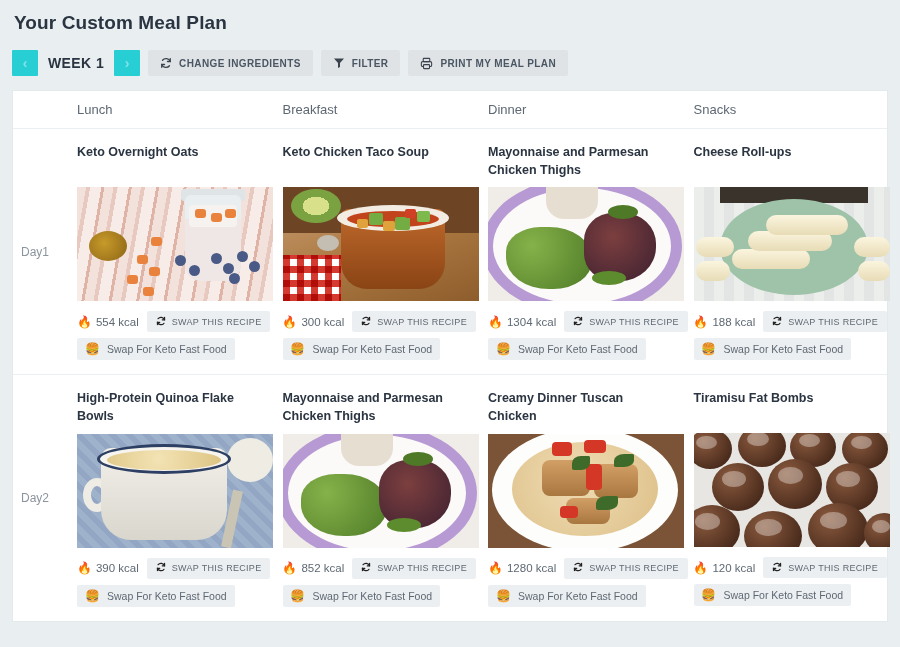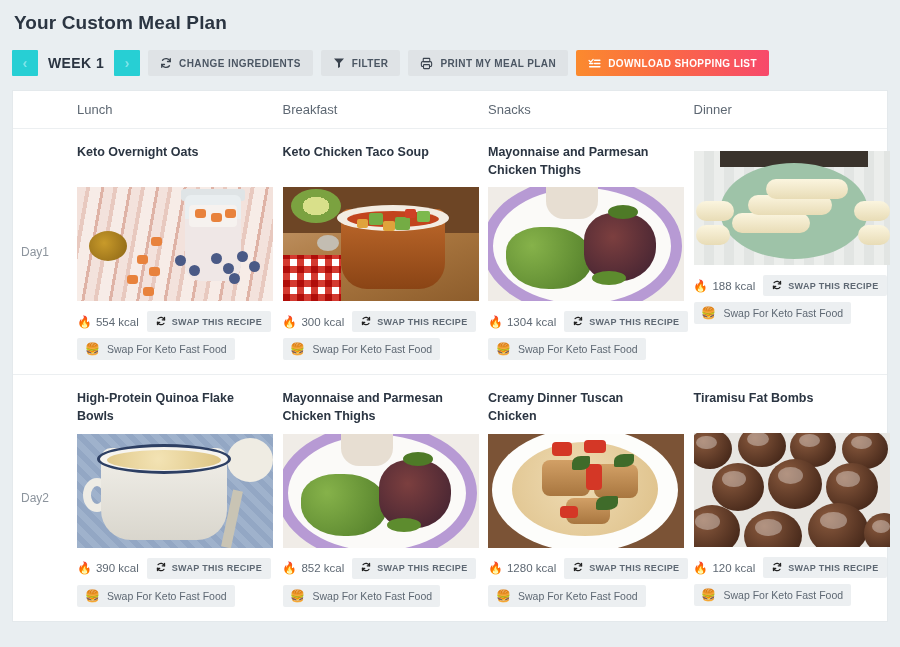--- a/index.html
+++ b/index.html
@@ -94,21 +94,21 @@
   .kcal{
     display:flex; align-items:center; gap:4px;
     font-size:11.5px; color:#5e6873; white-space:nowrap;
   }
   .flame{ font-size:12px; line-height:1; }
 
   .swap{
     display:flex; align-items:center; gap:6px;
     background:#eceff1; border:none; border-radius:2px;
     height:21px; padding:0 9px;
-    font-size:9px; font-weight:bold; letter-spacing:.3px;
+    font-size:9px; font-weight:normal; letter-spacing:.3px;
     color:#5e6873; cursor:pointer; white-space:nowrap;
     font-family:"Liberation Sans", sans-serif;
   }
   .ff{
     display:flex; align-items:center; gap:7px;
     background:#eceff1; border:none; border-radius:2px;
     height:22px; padding:0 8px; margin-top:6px;
     font-size:10.5px; color:#5e6873; cursor:pointer; white-space:nowrap;
     font-family:"Liberation Sans", sans-serif;
   }
@@ -233,42 +233,30 @@
     <span>
       <svg width="13" height="13" viewBox="0 0 24 24" fill="none" stroke="#3a434e" stroke-width="2">
         <rect x="6" y="2.5" width="12" height="6" rx="1"></rect>
         <rect x="2.5" y="8.5" width="19" height="9" rx="2.5"></rect>
         <rect x="6.5" y="14" width="11" height="7.5" rx="1" fill="#dfe3e6"></rect>
       </svg>
     </span>
     <span>PRINT MY MEAL PLAN</span>
   </button>
 
-  <button class="tbtn tbtn-primary">
-    <span>
-      <svg width="13" height="13" viewBox="0 0 24 24" fill="none" stroke="#ffffff" stroke-width="2.4" stroke-linecap="round">
-        <path d="M2 6.5l3 3 4.5-5"></path>
-          <path d="M12 6h10"></path>
-          <path d="M12 12h10"></path>
-          <path d="M3 12h6"></path>
-          <path d="M3 18h19"></path>
-      </svg>
-    </span>
-    <span>DOWNLOAD SHOPPING LIST</span>
-  </button>
 </div>
 
 <div class="panel">
 
   <div class="row head-row">
     <div class="daycol"></div>
     <div class="head-cell">Lunch</div>
     <div class="head-cell">Breakfast</div>
+    <div class="head-cell">Dinner</div>
     <div class="head-cell">Snacks</div>
-    <div class="head-cell">Dinner</div>
   </div>
 
   <div class="row">
     <div class="daycol">
       <span>Day</span>
       <span>1</span>
     </div>
 
     <div class="cell">
       <div class="meal-title">Keto Overnight Oats</div>
@@ -387,20 +375,21 @@
           <span>SWAP THIS RECIPE</span>
         </button>
       </div>
       <button class="ff">
         <span class="burger">🍔</span>
         <span>Swap For Keto Fast Food</span>
       </button>
     </div>
 
     <div class="cell">
+      <div class="meal-title">Cheese Roll-ups</div>
       <div class="photo">
         <div class="cr-bg"></div>
           <div class="cr-cloth"></div>
           <div class="cr-dark"></div>
         <div class="cr-plate"></div>
         <div class="roll" style="left:38px;top:62px;width:78px;"></div>
         <div class="roll" style="left:54px;top:44px;width:84px;"></div>
         <div class="roll" style="left:72px;top:28px;width:82px;"></div>
         <div class="roll" style="left:2px;top:50px;width:38px;"></div>
         <div class="roll" style="left:2px;top:74px;width:34px;"></div>

